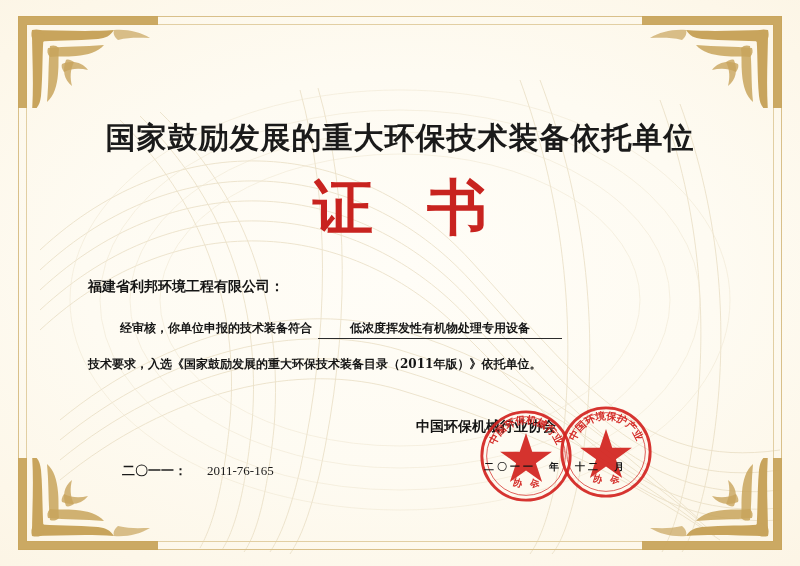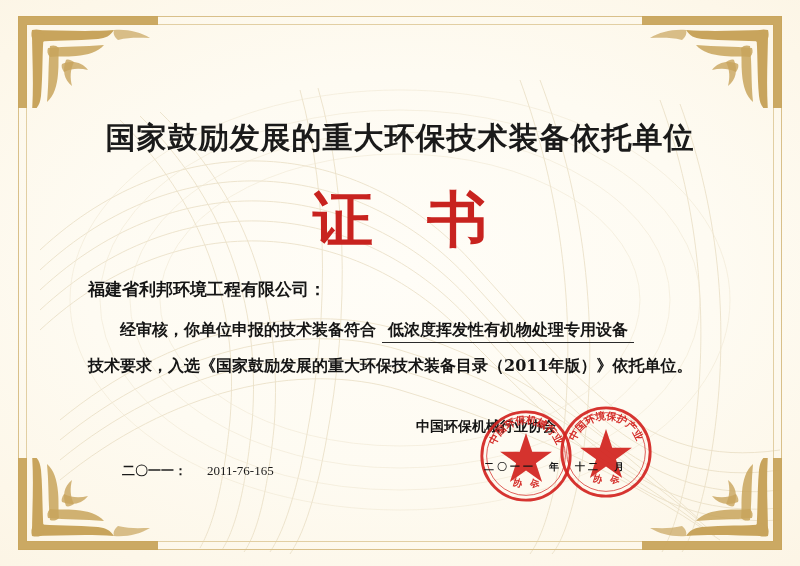--- a/index.html
+++ b/index.html
@@ -84,39 +84,38 @@
     top: 168px;
     left: 0;
     width: 800px;
     text-align: center;
     font-size: 60px;
     font-weight: bold;
     color: #c8231f;
     letter-spacing: 54px;
     text-indent: 54px;
     font-family: "DejaVu Serif", "Liberation Serif", serif;
-    margin-top: 12px;
   }
 
   .recipient {
     position: absolute;
     top: 278px;
     left: 88px;
-    font-size: 17px;
+    font-size: 14px;
     font-weight: bold;
     color: #151515;
     font-family: "DejaVu Serif", "Liberation Serif", serif;
   }
 
   .body-line1 {
     position: absolute;
     top: 320px;
     left: 88px;
     width: 640px;
-    font-size: 16px;
+    font-size: 12px;
     font-weight: bold;
     color: #151515;
     font-family: "DejaVu Serif", "Liberation Serif", serif;
     white-space: nowrap;
   }
   .body-line1 .indent { display: inline-block; width: 32px; }
   .fill-blank {
     display: inline-block;
     min-width: 232px;
     text-align: center;
@@ -124,21 +123,21 @@
     padding: 0 6px 1px 6px;
     margin: 0 6px;
     font-weight: bold;
   }
 
   .body-line2 {
     position: absolute;
     top: 356px;
     left: 88px;
     width: 660px;
-    font-size: 16px;
+    font-size: 12px;
     font-weight: bold;
     color: #151515;
     font-family: "DejaVu Serif", "Liberation Serif", serif;
     white-space: nowrap;
   }
 
   .org-left {
     position: absolute;
     top: 418px;
     left: 416px;

